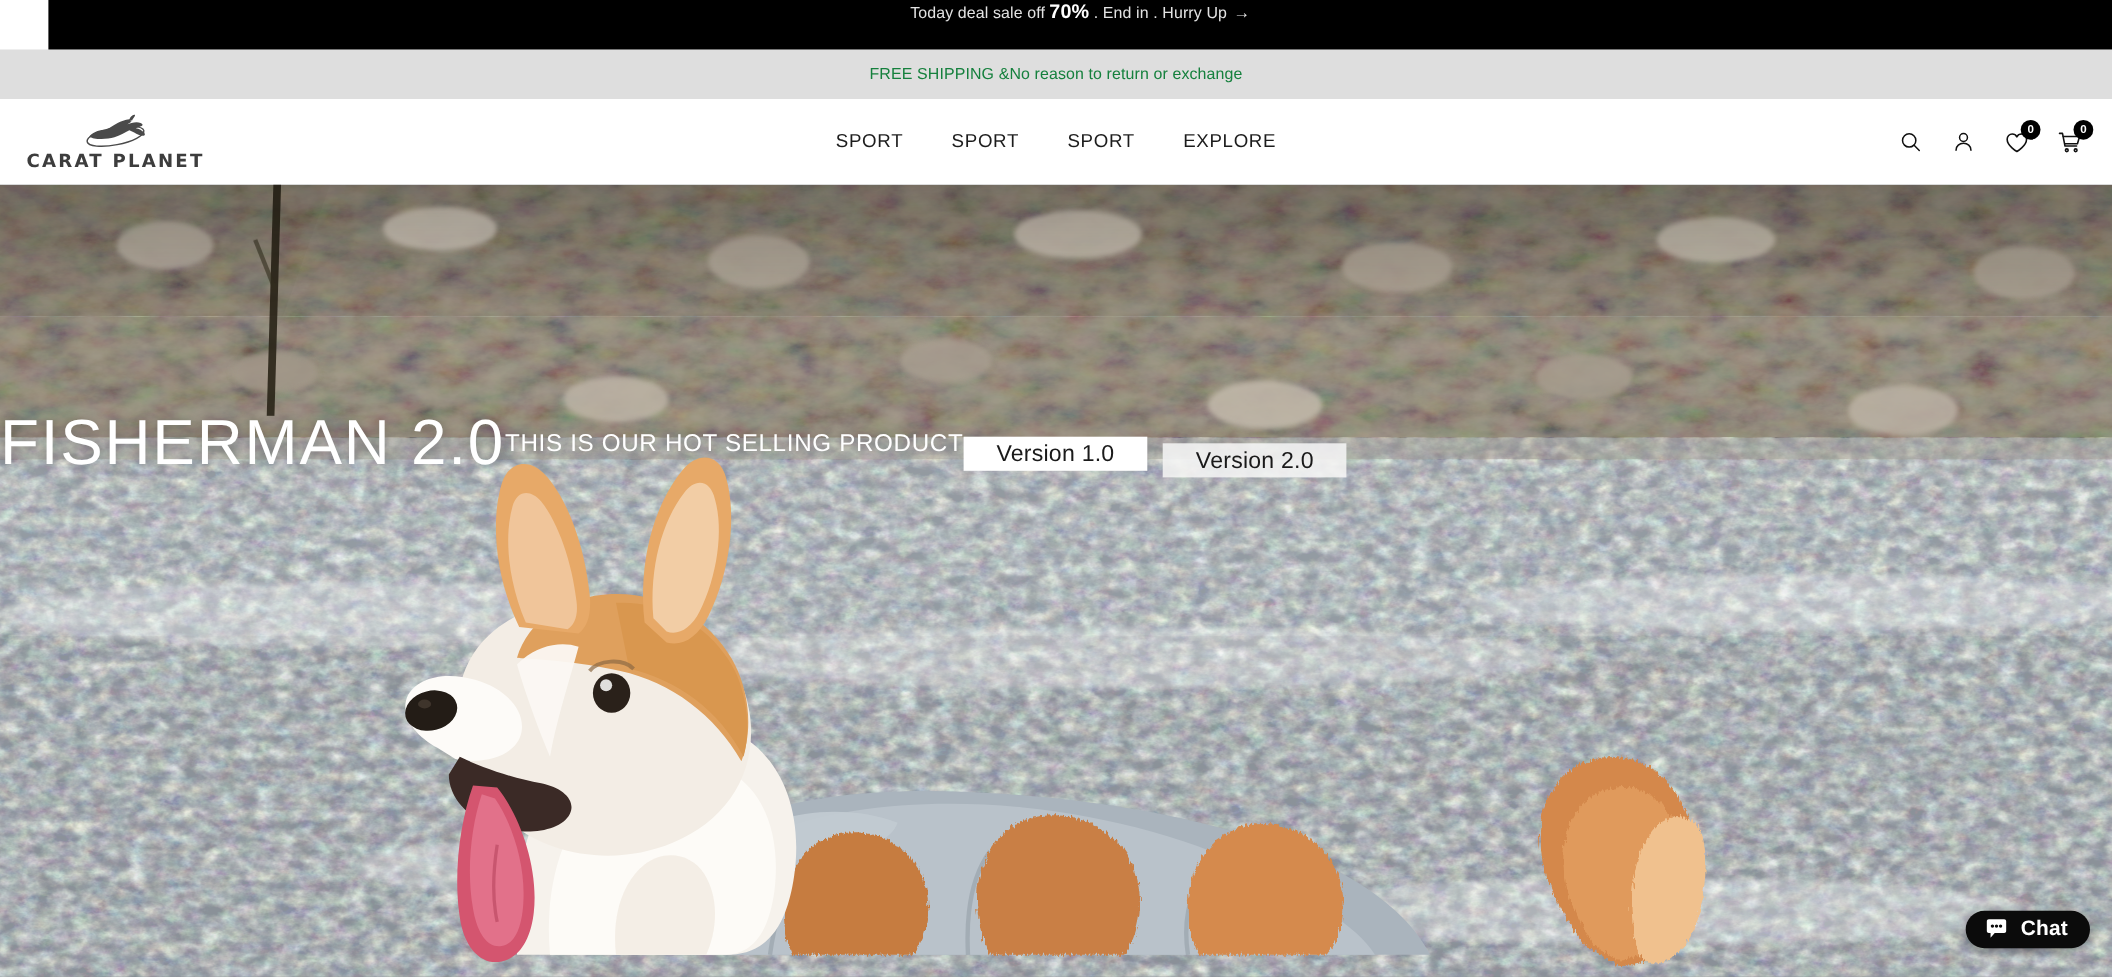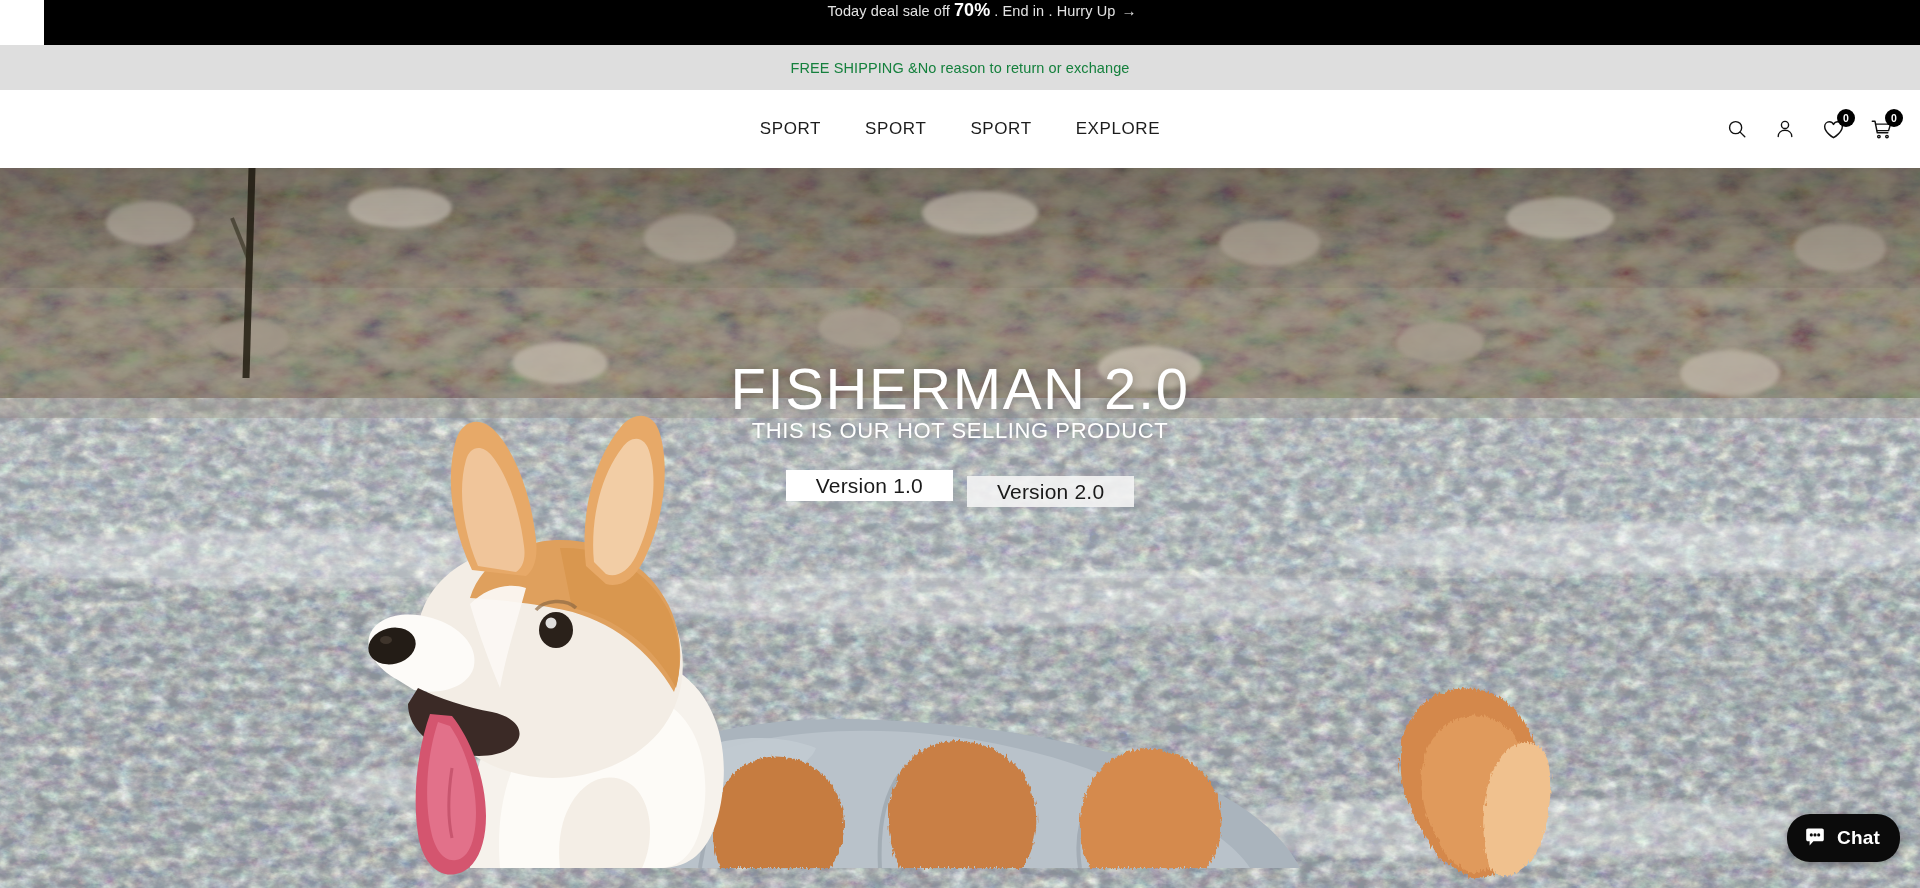--- a/index.html
+++ b/index.html
@@ -174,23 +174,23 @@
     left: 0; top: 0; right: 0;
     height: 120px;
     background: linear-gradient(180deg, rgba(0,0,0,0.18), rgba(0,0,0,0));
     pointer-events: none;
   }
 
   .hero-content {
     position: absolute;
     left: 0;
     right: 0;
-    top: 192px;
-    display: flex;
-    flex-direction: column;
+    top: 203px;
+    display: flex;
+    flex-direction: row;
     align-items: center;
     z-index: 5;
   }
 
   .hero-title {
     font-size: 58px;
     font-weight: 300;
     color: #ffffff;
     letter-spacing: 1.6px;
     line-height: 1;
@@ -233,21 +233,21 @@
   .hero-btn.secondary {
     background: rgba(245,245,245,0.88);
     margin-top: 6px;
   }
 
   
   .chat-widget {
     position: absolute;
     right: 20px;
     bottom: 26px;
-    height: 48px;
+    height: 34px;
     padding: 0 20px 0 16px;
     border-radius: 23px;
     background: #0b0b0b;
     color: #ffffff;
     display: flex;
     align-items: center;
     gap: 10px;
     cursor: pointer;
     box-shadow: 0 2px 10px rgba(0,0,0,0.3);
     z-index: 40;
@@ -273,20 +273,38 @@
       <span class="announce-arrow">→</span>
     </div>
   </div>
 
   <div class="subbar">
     <span>FREE SHIPPING &amp;No reason to return or exchange</span>
   </div>
 
   <header class="header">
 
+    <div class="logo-block">
+      <span>
+        <svg class="logo-mark" viewBox="0 0 140 70" xmlns="http://www.w3.org/2000/svg">
+          <ellipse cx="70" cy="45" rx="54" ry="16" fill="none" stroke="#4a4a4a" stroke-width="2.6" transform="rotate(-11 70 45)"></ellipse>
+          <path d="M22 44 C30 36 42 33 52 33 C60 29 66 24 74 20
+                   C80 17 88 14 96 13 C100 12.6 102 14 101 16
+                   C99.5 19 95 21 92 22.5 L100 20 C106 18.5 112 18 117 20
+                   C121 21.6 122 24 119 26 L108 30
+                   C114 31 120 34 124 39 C126 41.6 125 44 122 44
+                   C116 44 110 41 105 38 L96 34
+                   C88 38 78 44 68 47 C56 50.6 40 51 30 49
+                   C24 47.6 20 46.4 22 44 Z" fill="#4a4a4a"></path>
+          <path d="M96 13 C98 9 101 6 105 5 C106.6 4.6 107 6 106 7.6 L101 15 Z" fill="#4a4a4a"></path>
+          <circle cx="99.5" cy="16.5" r="1.3" fill="#ffffff"></circle>
+        </svg>
+      </span>
+      <span class="logo-word">CARAT PLANET</span>
+    </div>
 
     <nav class="nav">
       <a class="nav-item" href="#">SPORT</a>
       <a class="nav-item" href="#">SPORT</a>
       <a class="nav-item" href="#">SPORT</a>
       <a class="nav-item" href="#">EXPLORE</a>
     </nav>
 
     <div class="header-actions">
 

